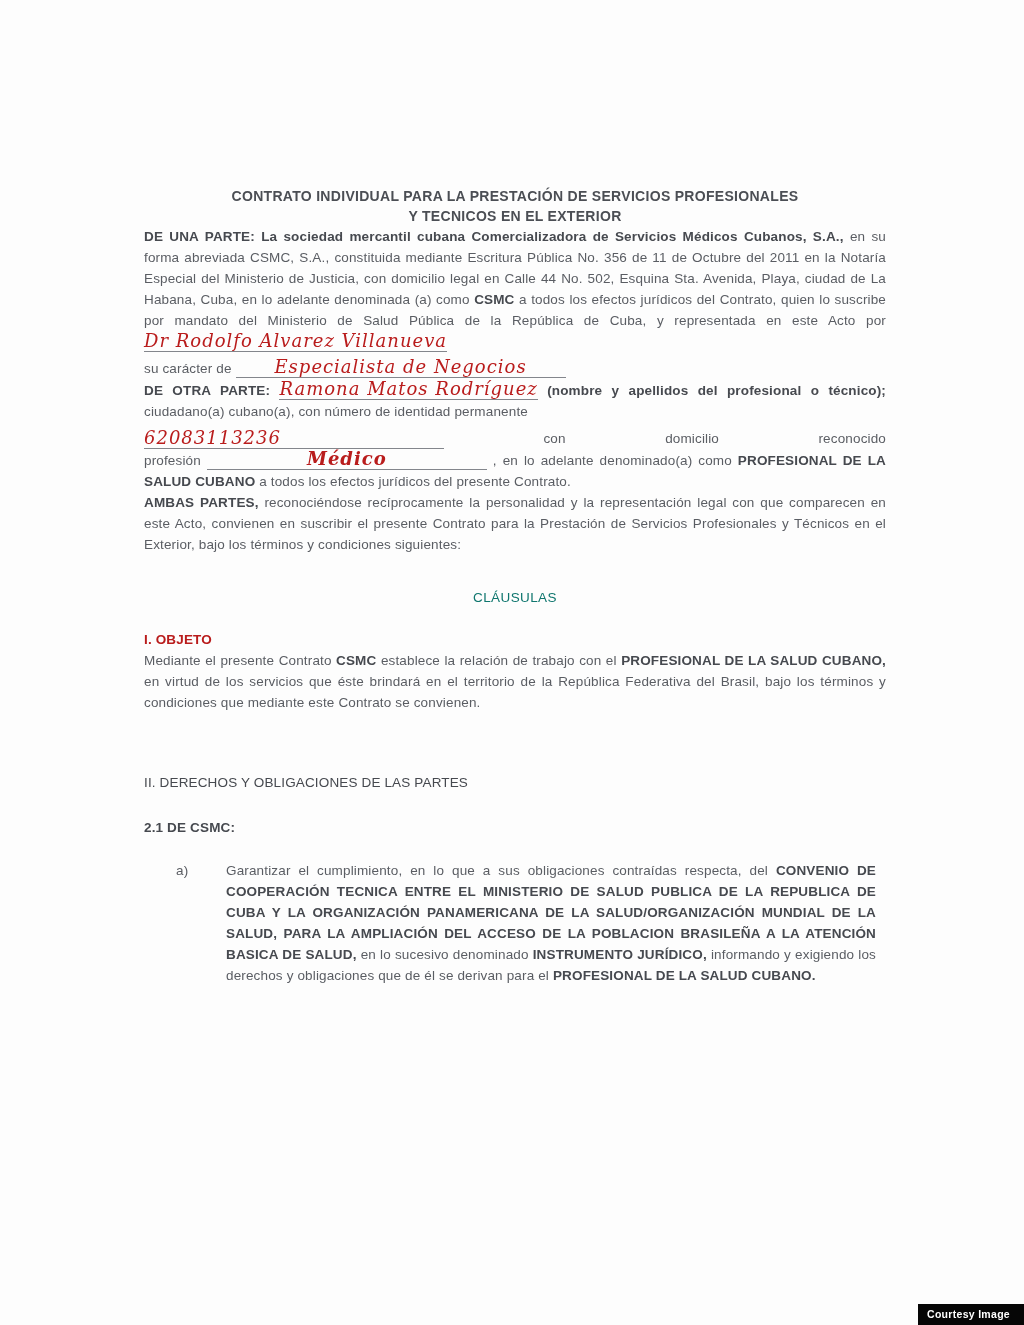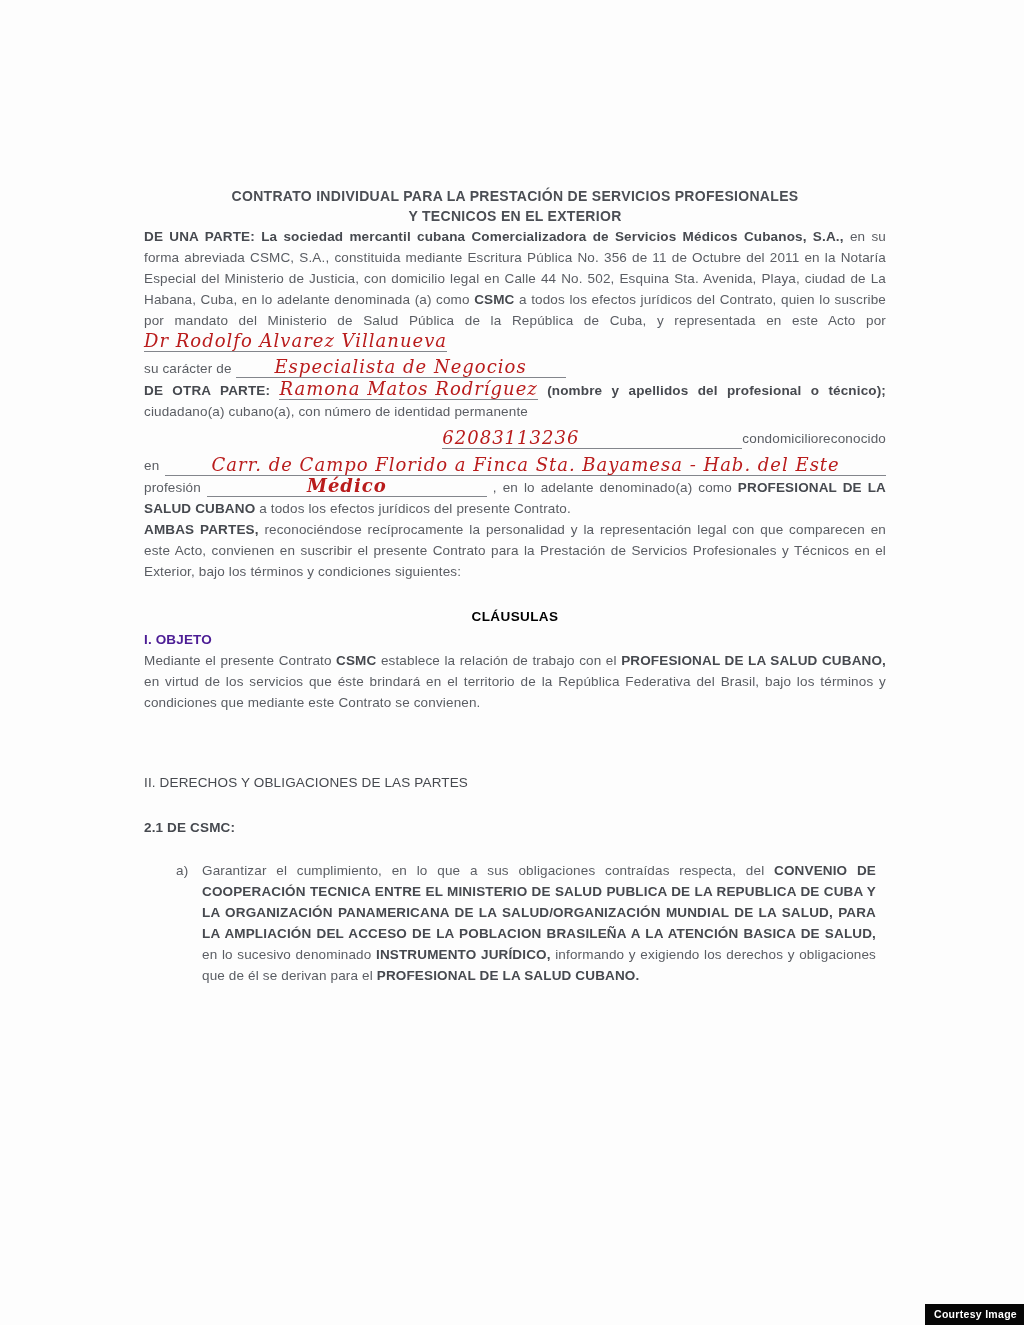--- a/index.html
+++ b/index.html
@@ -47,45 +47,45 @@
   }
   .mt-p1{margin-top:36px;}
   .charline{margin-top:4px;}
   .charline .blank{min-width:330px;}
   .party2{margin-top:30px;}
   .row{
     display:flex;align-items:flex-end;
     margin-top:6px;
   }
   .row .lbl{flex:0 0 auto;}
-  .idrow{justify-content:flex-end;}
+  .idrow{justify-content:space-between;}
   .idrow .blank{width:300px;text-align:left;}
   .addr-blank{flex:1 1 auto;margin-left:6px;}
   .derow .longline{flex:1 1 auto;border-bottom:1.5px solid #83868c;height:16px;margin-right:14px;}
   .profrow .blank{width:280px;font-weight:bold;}
   .ambas{margin-top:22px;}
   .clausulas{
-    text-align:center;font-weight:bold;color:#000000;
-    margin-top:24px;font-size:13.5px;letter-spacing:.4px;
+    text-align:center;font-weight:normal;color:#0f766e;
+    margin-top:32px;font-size:13.5px;letter-spacing:.4px;
   }
-  .objeto-h{font-weight:bold;color:#4c1d95;margin-top:2px;}
+  .objeto-h{font-weight:bold;color:#b91c1c;margin-top:21px;}
   .objeto-p{margin-top:16px;}
   .sec2-h{font-weight:normal;color:#46494f;margin-top:59px;}
   .sec21-h{font-weight:bold;color:#46494f;margin-top:24px;}
   .item-a{
     display:flex;margin-top:22px;margin-left:32px;width:700px;
     text-align:justify;
   }
   .item-a .marker{flex:0 0 26px;}
-  .item-a .itext{flex:1 1 auto;}
+  .item-a .itext{flex:1 1 auto;margin-left:24px;}
   .watermark{
     position:absolute;right:0;bottom:0;
     background:#060606;color:#fff;
     font-size:10.5px;font-weight:bold;
-    padding:4px 7px 5px 9px;
+    padding:4px 14px 5px 9px;
     letter-spacing:.3px;
   }
 </style>
 </head>
 <body>
 
 <div class="page">
   <div class="doc">
 
     <div class="title">
@@ -112,24 +112,20 @@
       <span>ciudadano(a) cubano(a), con número de identidad permanente</span>
     </p>
 
     <div class="row idrow">
       <span class="hw blank">62083113236</span>
       <span class="lbl">con</span>
       <span class="lbl">domicilio</span>
       <span class="lbl">reconocido</span>
     </div>
 
-    <div class="row">
-      <span class="lbl">en</span>
-      <span class="hw blank addr-blank">Carr. de Campo Florido a Finca Sta. Bayamesa - Hab. del Este</span>
-    </div>
 
 
     <p class="para profrow"><span>profesión</span>
       <span class="hw blank">Médico</span>
       <span>, en lo adelante denominado(a) como</span>
       <span class="b">PROFESIONAL DE LA SALUD CUBANO</span>
       <span>a todos los efectos jurídicos del presente Contrato.</span>
     </p>
 
     <p class="para ambas"><span class="b">AMBAS PARTES,</span>

